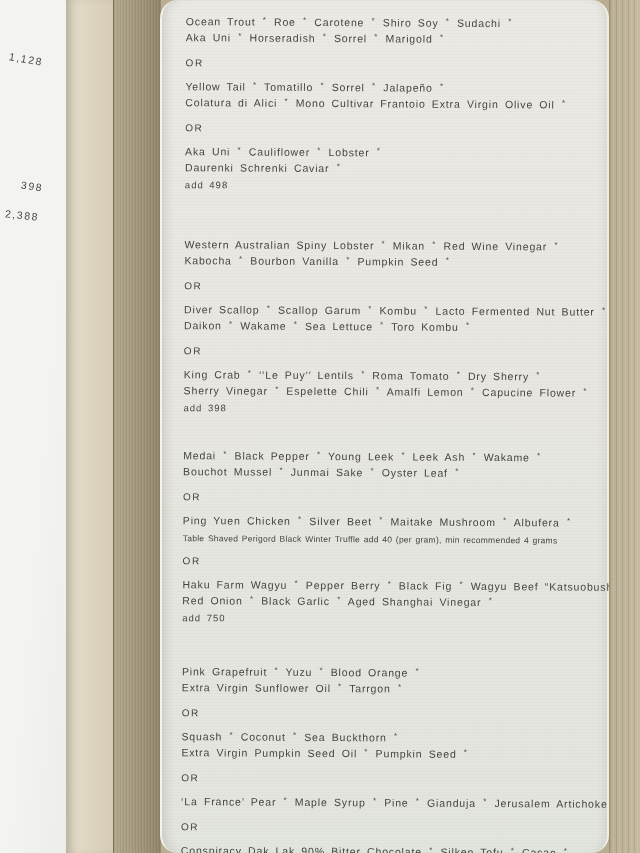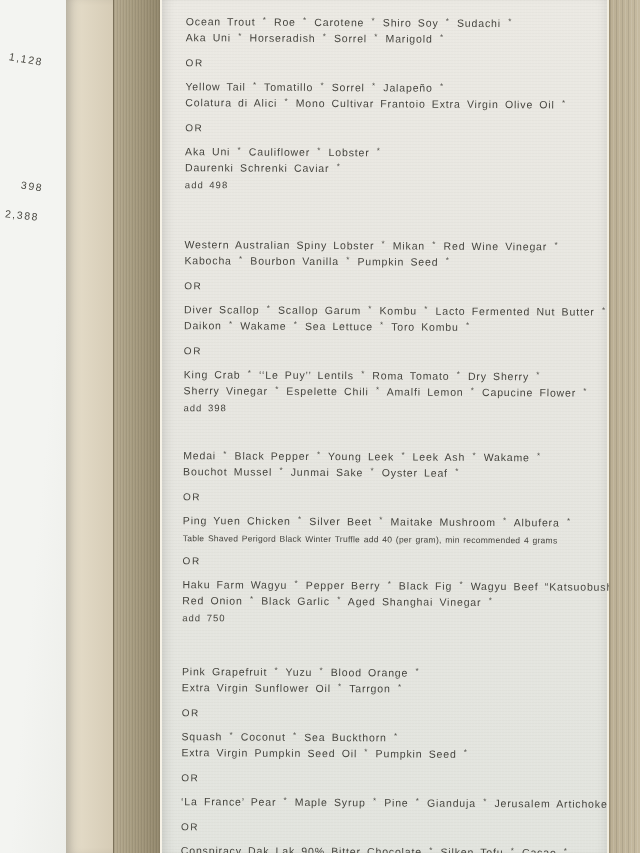--- a/index.html
+++ b/index.html
@@ -35,20 +35,21 @@
   
   .menu-page {
     position:absolute; left:160px; top:0; width:445px; height:100%;
     background:
       repeating-linear-gradient(90deg, rgba(255,255,255,0.05) 0 1px, transparent 1px 3px),
       repeating-linear-gradient(0deg, rgba(120,120,110,0.035) 0 1px, transparent 1px 3px),
       linear-gradient(178deg, #ebe9e3 0%, var(--paper,#e7e6e0) 45%, #e2e4de 100%);
     border-left:2px solid #f6f2e7;
     border-right:2px solid #f2eee1;
     box-shadow:inset 10px 0 14px -10px rgba(0,0,0,0.18), inset -8px 0 12px -8px rgba(0,0,0,0.12);
+    border-radius:18px;
   }
   .menu-content {
     position:relative; padding:14px 0 0 24px;
     transform:rotate(0.35deg); transform-origin:0 0;
     color:var(--text,#45443e);
   }
   .line { font-size:10.5px; line-height:15px; letter-spacing:0.85px; word-spacing:2.5px; white-space:nowrap; }
   .ast  { display:inline-block; font-size:8px; transform:translateY(-3px); padding:0 1px; }
   .or   { font-size:10px; line-height:15px; letter-spacing:1.6px; margin:9px 0; }
   .note { font-size:8.5px; line-height:12px; letter-spacing:0.25px; word-spacing:1px; margin-top:3px; white-space:nowrap; }

